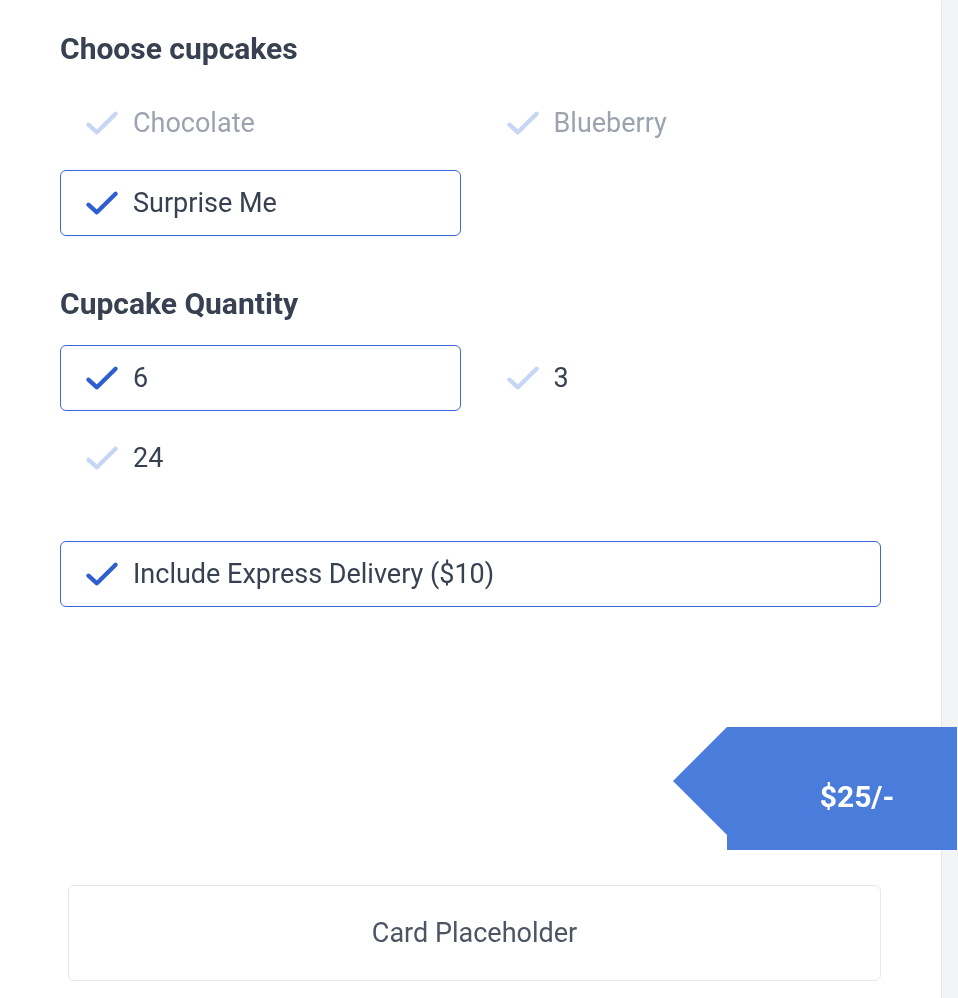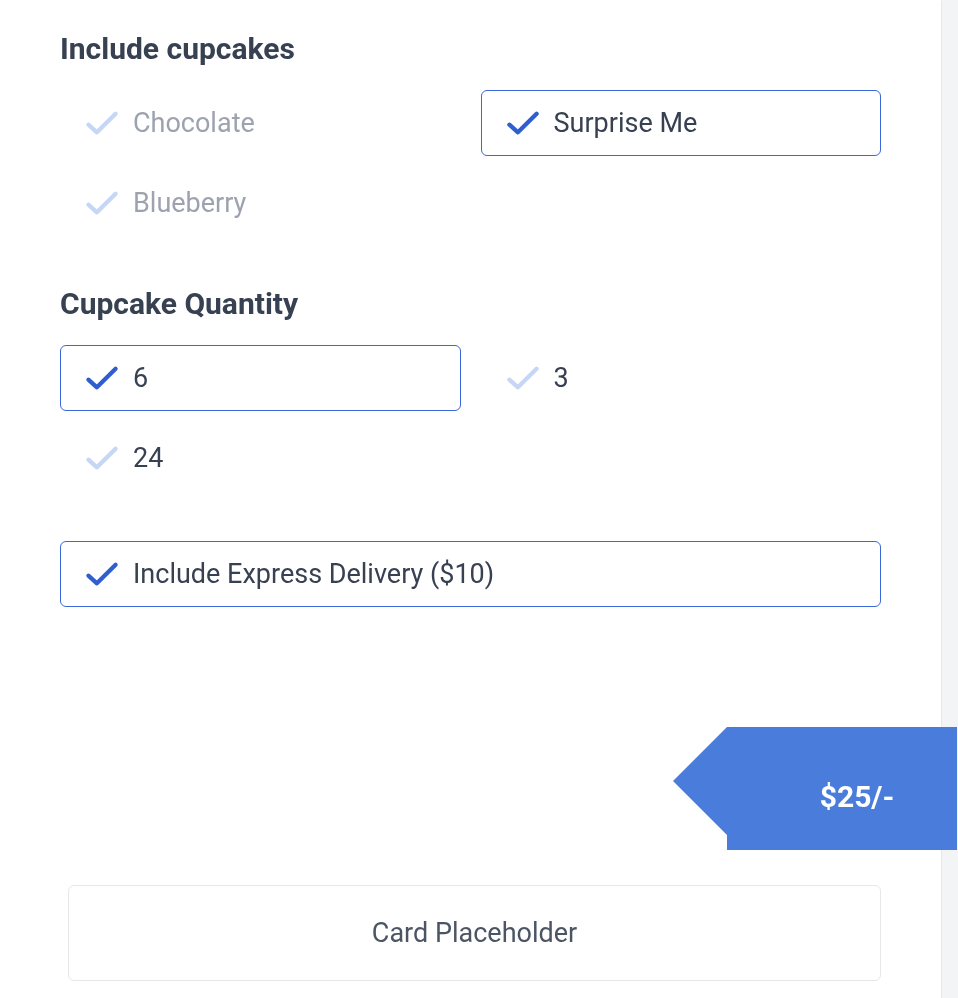--- a/index.html
+++ b/index.html
@@ -77,40 +77,40 @@
     font-size: 27px;
     color: #4b5563;
   }
 </style>
 </head>
 <body>
 
 <div class="outer">
   <div class="content">
 
-    <h2 class="heading">Include cupcakes</h2>
+    <h2 class="heading">Choose cupcakes</h2>
 
     <div class="grid2">
       <div class="opt unboxed">
         <svg class="check pale" viewBox="0 0 40 32">
             <path d="M4 18 L14 27 L36 5"></path>
           </svg>
         <span>Chocolate</span>
       </div>
+      <div class="opt unboxed">
+        <svg class="check pale" viewBox="0 0 40 32">
+            <path d="M4 18 L14 27 L36 5"></path>
+          </svg>
+        <span>Blueberry</span>
+      </div>
       <div class="opt boxed">
         <svg class="check blue" viewBox="0 0 40 32">
             <path d="M4 18 L14 27 L36 5"></path>
           </svg>
         <span>Surprise Me</span>
-      </div>
-      <div class="opt unboxed">
-        <svg class="check pale" viewBox="0 0 40 32">
-            <path d="M4 18 L14 27 L36 5"></path>
-          </svg>
-        <span>Blueberry</span>
       </div>
     </div>
 
     <h2 class="heading">Cupcake Quantity</h2>
 
     <div class="grid2">
       <div class="opt boxed">
         <svg class="check blue" viewBox="0 0 40 32">
             <path d="M4 18 L14 27 L36 5"></path>
           </svg>

